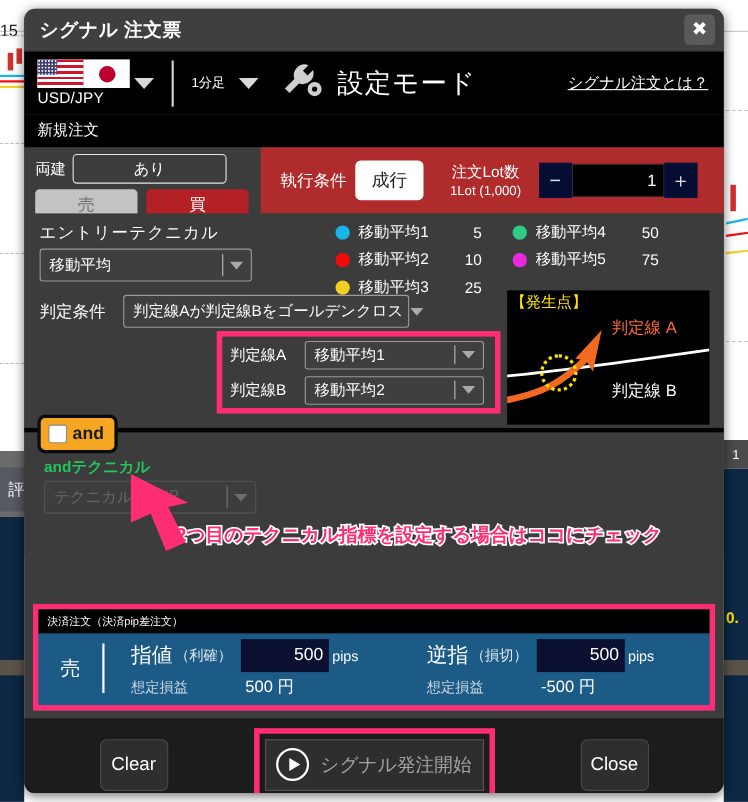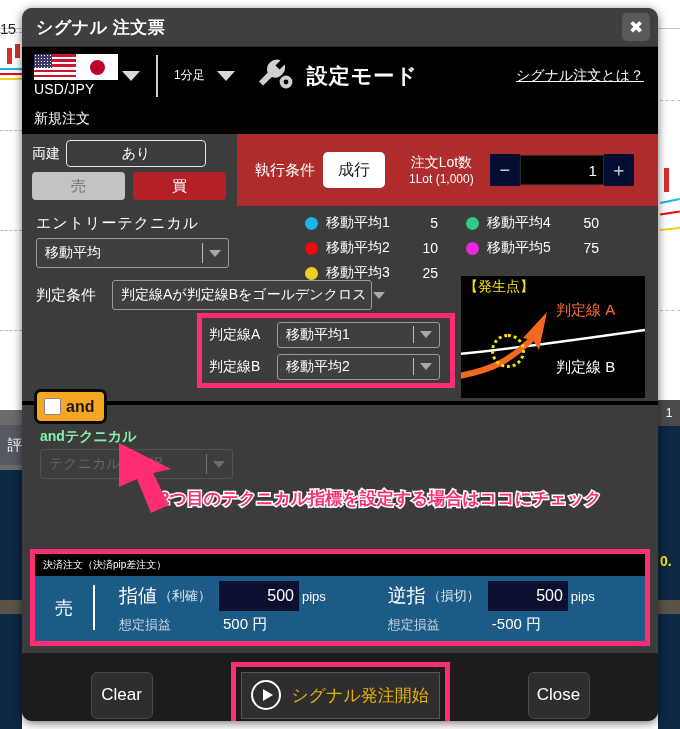--- a/index.html
+++ b/index.html
@@ -105,34 +105,34 @@
   .pair-text {
     color: #ffffff; font-size: 14px; margin-top: 1px; letter-spacing: .2px;
   }
   .caret {
     width: 0; height: 0; border-left: 9px solid transparent;
     border-right: 9px solid transparent; border-top: 10px solid #d9d9d9;
   }
   .vsep { width: 2px; height: 42px; background: #cfcfcf; margin: 0 16px; }
   .tf-text { color: #ffffff; font-size: 12px; margin-right: 12px; }
   .wrench { margin-left: 22px; }
-  .mode-text { color: #ffffff; font-size: 21px; margin-left: 10px; letter-spacing: 1px; font-weight: bold; }
+  .mode-text { color: #ffffff; font-size: 24px; margin-left: 10px; letter-spacing: 1px; }
   .help-link {
     position: absolute; right: 14px; color: #ffffff; font-size: 14px;
     text-decoration: underline; cursor: pointer;
   }
 
   
   .section-head {
     background: #000000; color: #ffffff; font-size: 14px;
     padding: 6px 0 6px 12px;
   }
 
   
-  .order-row { display: flex; height: 72px; }
+  .order-row { display: flex; height: 60px; }
   .order-left {
     width: 215px; background: #3c3c3c; padding: 6px 0 0 10px; box-sizing: border-box;
   }
   .ryodate { display: flex; align-items: center; }
   .ryodate-label { color: #ffffff; font-size: 14px; margin-right: 6px; }
   .ryodate-box {
     width: 138px; height: 25px; background: #3c3c3c;
     border: 1px solid #e6e6e6; border-radius: 4px;
     color: #ffffff; font-size: 14px;
     display: flex; align-items: center; justify-content: center; cursor: pointer;
@@ -250,21 +250,21 @@
     background: #f5a623; border: 3px solid #0a0a0a; border-radius: 7px;
     height: 29px; padding: 0 10px 0 7px;
     display: flex; align-items: center; gap: 5px; cursor: pointer; z-index: 4;
   }
   .and-checkbox {
     width: 15px; height: 15px; background: #ffffff;
     border: 1px solid #8a8a8a; border-radius: 2px;
   }
   .and-chip .lbl { color: #1a1a1a; font-size: 16px; font-weight: bold; }
   .and-tech-label {
-    position: absolute; left: 18px; top: 27px; color: #86efac;
+    position: absolute; left: 18px; top: 27px; color: #22c55e;
     font-size: 14px; font-weight: bold;
   }
   #and-select {
     position: absolute; left: 18px; top: 48px; width: 193px; height: 30px;
     opacity: .45; border-color: #6e6e6e; color: #9b9b9b; cursor: default;
   }
   .annot-text {
     position: absolute; left: 138px; top: 86px;
     color: #ff2e74; font-size: 17px; font-weight: bold;
     -webkit-text-stroke: 3px #ffffff; paint-order: stroke fill;
@@ -311,21 +311,21 @@
   .btn-plain {
     background: #2e2e2e; color: #ffffff; font-size: 17px;
     border: 1px solid #4a4a4a; border-radius: 6px;
     width: 60px; height: 45px; display:flex; align-items:center; justify-content:center;
     cursor: pointer;
   }
   .start-wrap {
     border: 5px solid #ff2e74; padding: 5px; margin: 0 78px;
   }
   .btn-start {
-    background: #2e2e2e; color: #eab308; font-size: 17px;
+    background: #2e2e2e; color: #a3a3a3; font-size: 17px;
     border: 1px solid #555; width: 197px; height: 45px;
     display: flex; align-items: center; justify-content: center; gap: 10px;
     cursor: pointer;
     font-family: Liberation Serif, serif;
   }
   .play-icon {
     width: 26px; height: 26px; border-radius: 50%; border: 2px solid #ffffff;
     display: flex; align-items: center; justify-content: center;
   }
   .play-tri {

